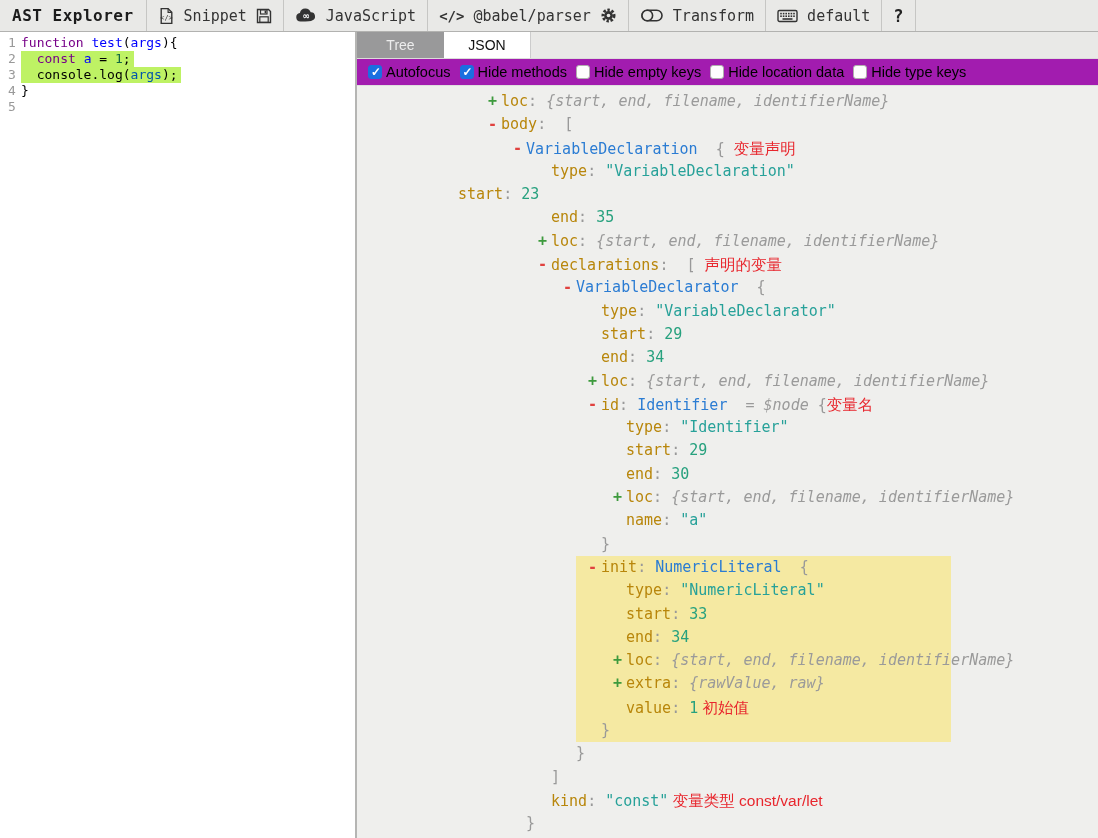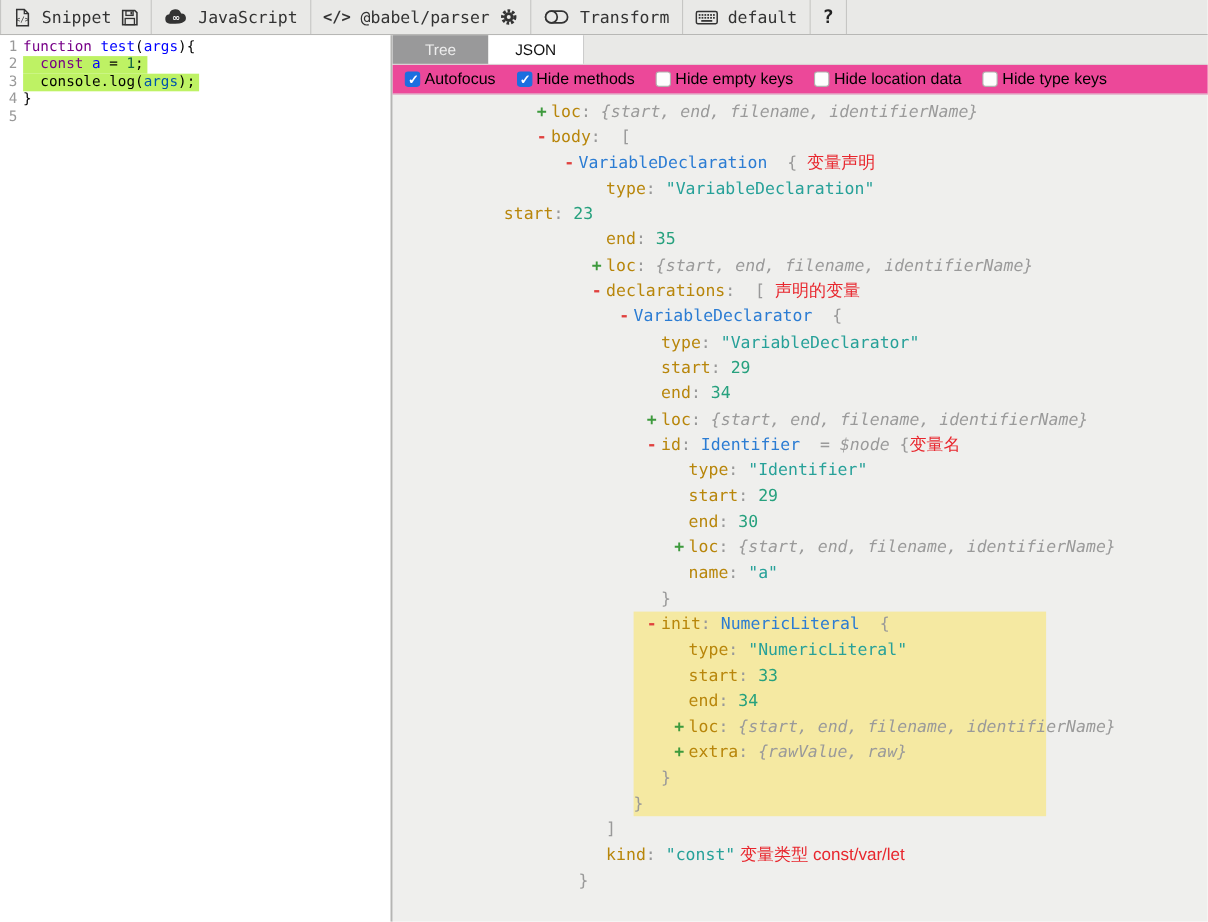--- a/index.html
+++ b/index.html
@@ -33,22 +33,22 @@
   .t-pl  { color:#000; }
 
   
   .tree-pane { flex:1; background:#efefed; position:relative;
                font-family:"Liberation Sans", sans-serif; }
   .tabbar { height:27px; display:flex; background:#e9e9e7;
             border-bottom:1px solid #dcdcda; }
   .tab { width:87px; text-align:center; line-height:27px; font-size:14px;
          background:#fff; color:#111; border-right:1px solid #ccc; cursor:pointer; }
   .tab.active { background:#99999a; color:#ededed; border-right:none; }
-  .options { height:27px; display:flex; align-items:center; gap:19px;
-             padding-left:11px; background:#ec4899; border-bottom:1px solid #dedede;
+  .options { height:27px; display:flex; align-items:center; gap:9px;
+             padding-left:11px; background:#a21caf; border-bottom:1px solid #dedede;
              font-size:14.5px; color:#000; }
   .opt { display:flex; align-items:center; gap:4px; cursor:pointer; }
   .cb { width:14px; height:14px; border-radius:3px; border:1px solid #b0b0ae;
         background:#fefefe; position:relative; flex:none; }
   .cb.checked { background:#1b6fe0; border-color:#1b6fe0; }
   .cb.checked::after { content:"✓"; position:absolute; left:2px; top:-1px;
         color:#fff; font-size:12px; font-weight:bold; }
 
   
   .tree-view { position:absolute; left:0; right:0; top:54px; bottom:0;
@@ -66,20 +66,21 @@
   .s-str  { color:#27a199; }
   .s-num  { color:#27a17e; }
   .s-prev { color:#9a9a9a; font-style:italic; }
   .s-ref  { color:#9a9a9a; font-style:italic;text-align:right; }
   .s-ann  { color:#e8262d; font-family:"Liberation Sans", sans-serif; font-size:15.5px; }
 </style>
 </head>
 <body>
 
 <div class="toolbar">
+  <div class="tb-title">AST Explorer</div>
   <div class="tb-sep"></div>
 
   <div class="tb-group">
     <span>
       <svg width="17" height="18" viewBox="0 0 16 17">
           <path d="M3 1.5 h6.5 l3.5 3.5 v10.5 h-10 z" fill="none" stroke="#333" stroke-width="1.3"></path>
           <path d="M9.5 1.5 v3.5 h3.5" fill="none" stroke="#333" stroke-width="1.1"></path>
           <text x="8" y="12" font-size="6.5" font-family="DejaVu Sans Mono, monospace" fill="#333" text-anchor="middle">&lt;/&gt;</text>
         </svg>
     </span>
@@ -219,20 +220,21 @@
         <div class="row" style="padding-left: 269px;"><span class="s-key">end</span><span class="s-pun">: </span><span class="s-num">30</span></div>
         <div class="row" style="padding-left: 269px;"><span class="marker plus" style="left: 256px;">+</span><span class="s-key">loc</span><span class="s-pun">: </span><span class="s-prev">{start, end, filename, identifierName}</span></div>
         <div class="row" style="padding-left: 269px;"><span class="s-key">name</span><span class="s-pun">: </span><span class="s-str">"a"</span></div>
         <div class="row" style="padding-left: 244px;"><span class="s-pun">}</span></div>
         <div class="row" style="padding-left: 244px;"><span class="marker minus" style="left: 231px;">-</span><span class="s-key">init</span><span class="s-pun">: </span><span class="s-node">NumericLiteral</span><span class="s-pun">  {</span></div>
         <div class="row" style="padding-left: 269px;"><span class="s-key">type</span><span class="s-pun">: </span><span class="s-str">"NumericLiteral"</span></div>
         <div class="row" style="padding-left: 269px;"><span class="s-key">start</span><span class="s-pun">: </span><span class="s-num">33</span></div>
         <div class="row" style="padding-left: 269px;"><span class="s-key">end</span><span class="s-pun">: </span><span class="s-num">34</span></div>
         <div class="row" style="padding-left: 269px;"><span class="marker plus" style="left: 256px;">+</span><span class="s-key">loc</span><span class="s-pun">: </span><span class="s-prev">{start, end, filename, identifierName}</span></div>
         <div class="row" style="padding-left: 269px;"><span class="marker plus" style="left: 256px;">+</span><span class="s-key">extra</span><span class="s-pun">: </span><span class="s-prev">{rawValue, raw}</span></div>
+        <div class="row" style="padding-left: 269px;"><span class="s-key">value</span><span class="s-pun">: </span><span class="s-num">1</span><span class="s-ann"> 初始值</span></div>
         <div class="row" style="padding-left: 244px;"><span class="s-pun">}</span></div>
         <div class="row" style="padding-left: 219px;"><span class="s-pun">}</span></div>
         <div class="row" style="padding-left: 194px;"><span class="s-pun">]</span></div>
         <div class="row" style="padding-left: 194px;"><span class="s-key">kind</span><span class="s-pun">: </span><span class="s-str">"const"</span><span class="s-ann"> 变量类型 const/var/let</span></div>
         <div class="row" style="padding-left: 169px;"><span class="s-pun">}</span></div>
       </div>
   </div>
 </div>
 
 </body></html>

